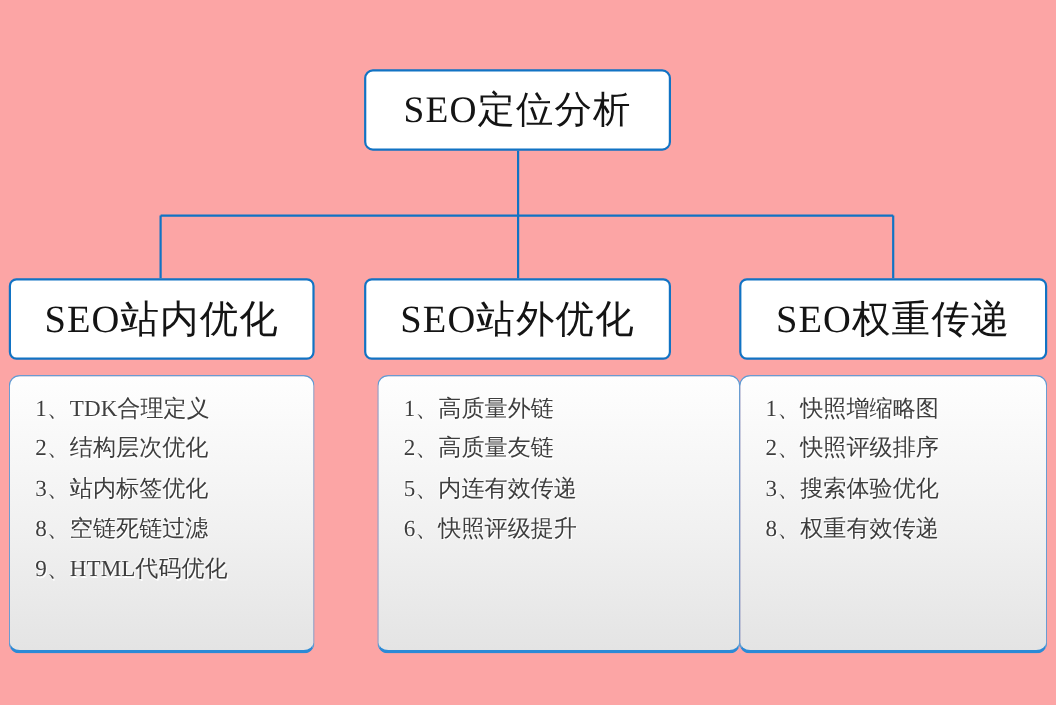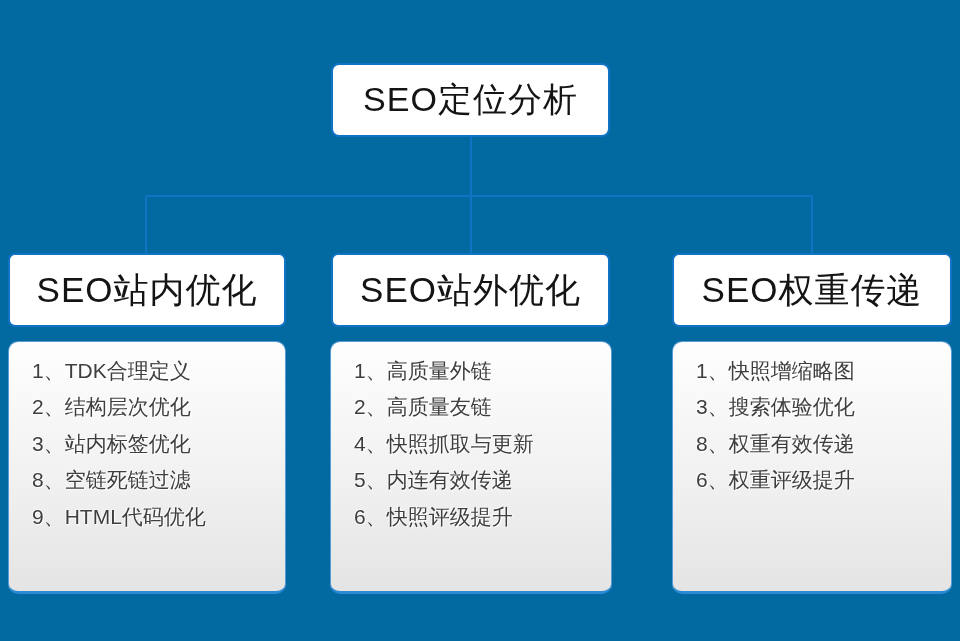--- a/index.html
+++ b/index.html
@@ -4,23 +4,23 @@
 <style>
   html, body {
     margin: 0;
     padding: 0;
     background: #ffffff;
   }
   .canvas {
     position: relative;
     width: 960px;
     height: 641px;
-    background: #0369a1;
+    background: #fca5a5;
     overflow: hidden;
-    font-family: Liberation Sans, sans-serif;
+    font-family: Liberation Serif, serif;
   }
 
   
   .watermark {
     position: absolute;
     left: 72px;
     top: 108px;
     z-index: 5;
     font-size: 275px;
     line-height: 1;
@@ -96,21 +96,21 @@
     margin: 0;
     list-style: none;
     padding: 11px 8px 0 23px;
     border: 1px solid #5b9bd5;
     border-bottom: 3px solid #2b8ad6;
     border-radius: 10px;
     background: linear-gradient(180deg, #fefefe 0%, #f1f1f1 55%, #e4e4e4 100%);
     z-index: 2;
   }
   .panel-1 { left: 8px;   width: 278px; }
-  .panel-2 { left: 330px; width: 282px; }
+  .panel-2 { left: 343px; width: 330px; }
   .panel-3 { left: 672px; width: 280px; }
 
   .panel li {
     font-size: 21px;
     line-height: 36.4px;
     color: #3e3e3e;
     white-space: nowrap;
     text-shadow: 1px 1px 0 rgba(255,255,255,0.95), -1px -1px 0 rgba(255,255,255,0.65);
   }
 </style>
@@ -141,26 +141,25 @@
     <li>1、TDK合理定义</li>
     <li>2、结构层次优化</li>
     <li>3、站内标签优化</li>
     <li>8、空链死链过滤</li>
     <li>9、HTML代码优化</li>
   </ul>
 
   <ul class="panel panel-2">
     <li>1、高质量外链</li>
     <li>2、高质量友链</li>
-    <li>4、快照抓取与更新</li>
     <li>5、内连有效传递</li>
     <li>6、快照评级提升</li>
   </ul>
 
   <ul class="panel panel-3">
     <li>1、快照增缩略图</li>
+    <li>2、快照评级排序</li>
     <li>3、搜索体验优化</li>
     <li>8、权重有效传递</li>
-    <li>6、权重评级提升</li>
   </ul>
 
 
 </div>
 
 </body></html>

